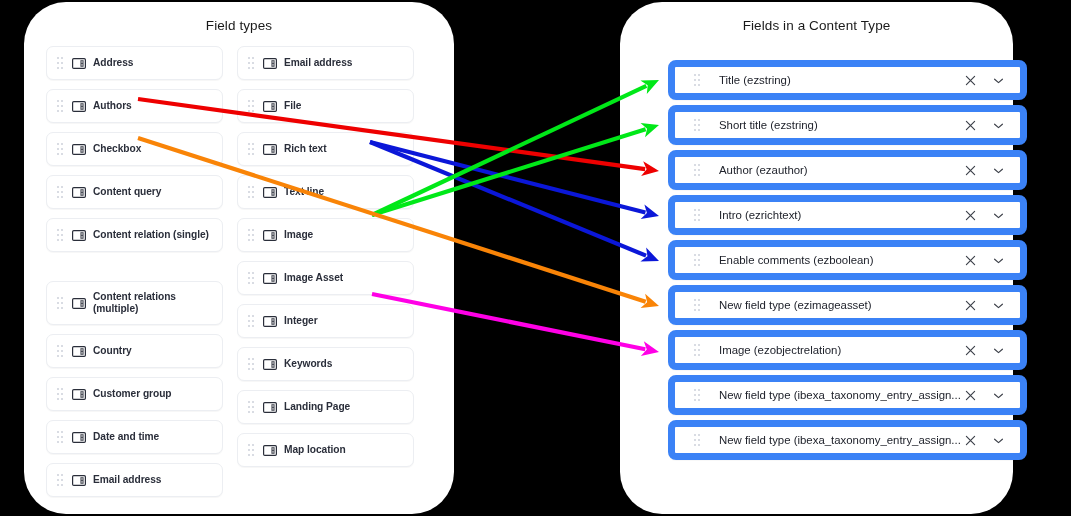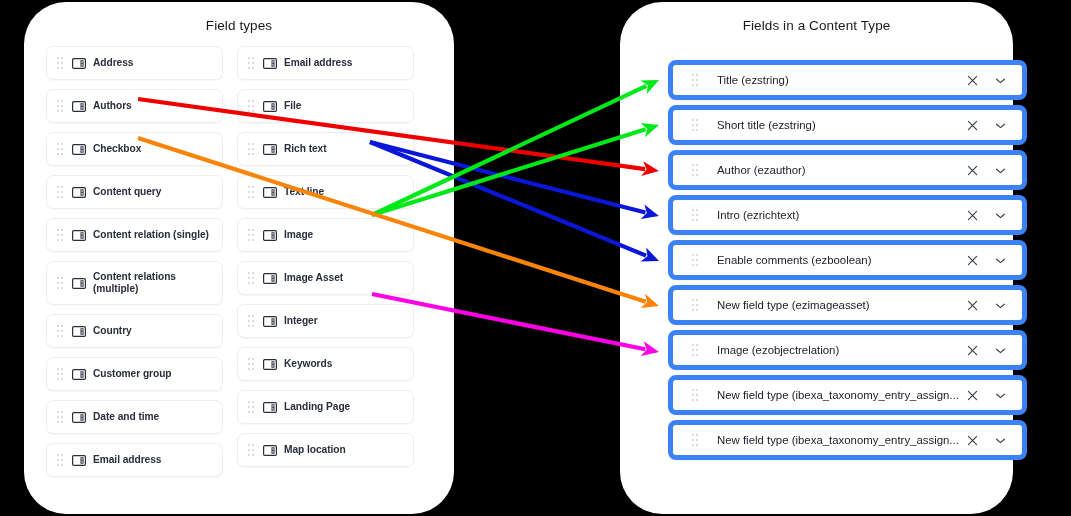--- a/index.html
+++ b/index.html
@@ -52,21 +52,21 @@
     position: relative;
     min-height: 34px;
     background: #ffffff;
     border: 1px solid #eceef2;
     border-radius: 7px;
     display: flex;
     align-items: center;
     padding: 4px 8px 4px 6px;
     box-shadow: 0 1px 1px rgba(20,25,40,.035);
   }
-  .ft-item.tall { min-height: 44px; }
+  .ft-item.tall { min-height: 44px; margin-top: 20px; }
 
   .drag-dots {
     flex: 0 0 auto;
     width: 8px; height: 13px;
     margin-right: 8px;
     margin-left: 3px;
     display: grid;
     grid-template-columns: repeat(2, 2px);
     grid-template-rows: repeat(3, 2px);
     gap: 2.6px 2.6px;
@@ -98,21 +98,21 @@
     top: 58px;
     left: 48px;
     width: 359px;
     display: flex;
     flex-direction: column;
     gap: 5px;
   }
   .cf-row {
     height: 40px;
     background: #ffffff;
-    border: 5px solid #3b82f6;
+    border: 7px solid #3b82f6;
     border-radius: 8px;
     display: flex;
     align-items: center;
     padding: 0 14px 0 16px;
     box-shadow: 0 1px 1px rgba(20,25,40,.03);
   }
   .cf-row .drag-dots { margin-right: 18px; margin-left: 2px; }
   .cf-label {
     flex: 1 1 auto;
     font-size: 11.4px;

